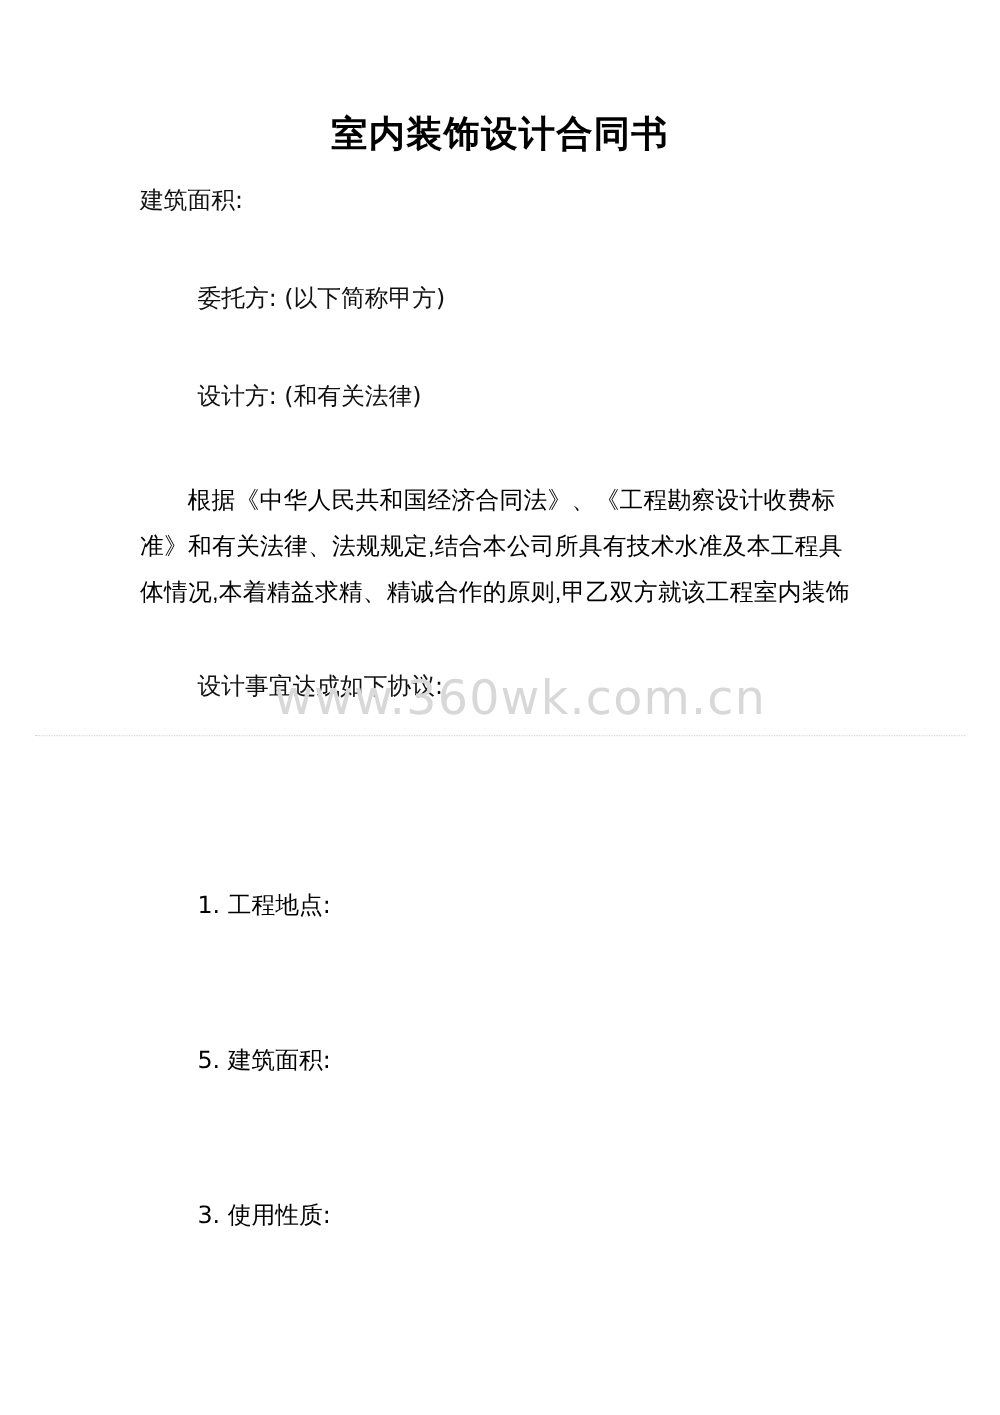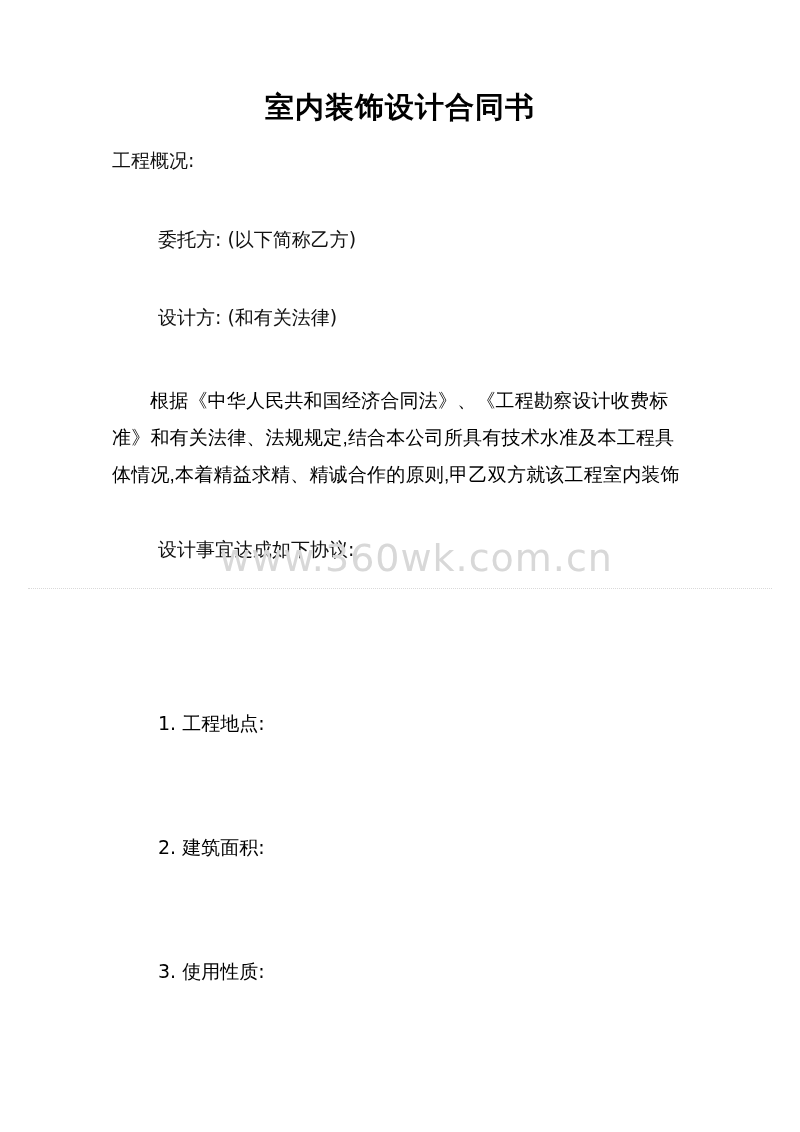--- a/index.html
+++ b/index.html
@@ -86,25 +86,25 @@
 </style>
 </head>
 <body>
 
 <div class="page">
 
   <div class="doc-title">室内装饰设计合同书</div>
 
   <div class="body-block">
 
-    <div class="line">工程概况:</div>
+    <div class="line">建筑面积:</div>
 
     <div class="gap-lg"></div>
 
-    <div class="line indent-1">委托方: (以下简称乙方)</div>
+    <div class="line indent-1">委托方: (以下简称甲方)</div>
 
     <div class="gap-lg"></div>
 
     <div class="line indent-1">设计方: (和有关法律)</div>
 
     <div class="gap-lg"></div>
 
     <p class="para">根据《中华人民共和国经济合同法》、《工程勘察设计收费标准》和有关法律、法规规定,结合本公司所具有技术水准及本工程具体情况,本着精益求精、精诚合作的原则,甲乙双方就该工程室内装饰</p>
 
     <div class="gap-md"></div>
@@ -113,21 +113,21 @@
 
     <div class="gap-lg"></div>
 
 
     <div class="gap-lg"></div>
 
     <div class="list-item indent-1">1. 工程地点:</div>
 
     <div class="gap-lg"></div>
 
-    <div class="list-item indent-1">2. 建筑面积:</div>
+    <div class="list-item indent-1">5. 建筑面积:</div>
 
     <div class="gap-lg"></div>
 
     <div class="list-item indent-1">3. 使用性质:</div>
 
   </div>
 
   <div class="watermark">www.360wk.com.cn</div>
   <div class="divider"></div>
 

